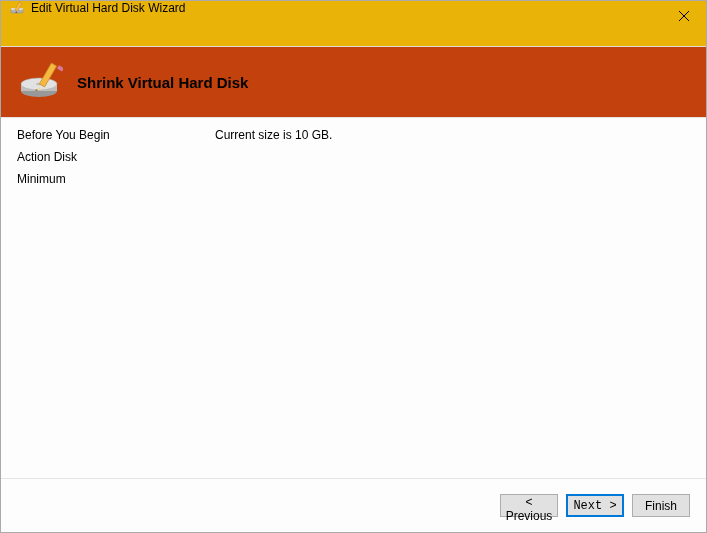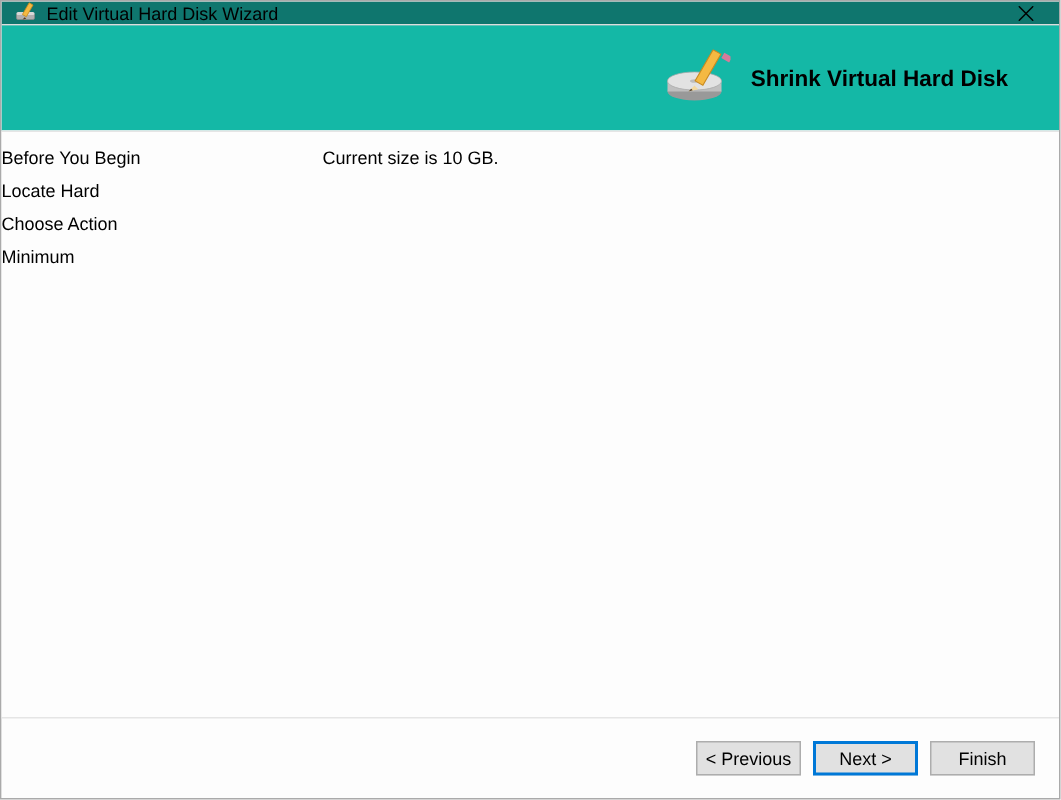--- a/index.html
+++ b/index.html
@@ -11,69 +11,68 @@
       width: 707px;
       height: 533px;
       border: 1px solid #aaa;
       display: flex;
       flex-direction: column;
       overflow: hidden;
     }
 
     
     .titlebar {
-      height: 16px;
+      height: 46px;
       display: flex;
-      align-items: center;
+      align-items: flex-start;
       padding: 0 0 0 8px;
       border-bottom: 1px solid #ddd;
-      background: #0f766e;
+      background: #eab308;
     }
     .titlebar .icon {
       width: 16px; height: 16px;
       margin-right: 6px;
       position: relative;
     }
     .titlebar .icon svg { display:block; }
     .titlebar .title { flex: 1; font-size: 12px; color: #000; }
     .titlebar .close {
       width: 45px; height: 30px;
       display: flex; align-items: center; justify-content: center;
       cursor: pointer;
     }
     .titlebar .close svg { width: 10px; height: 10px; }
 
     
     .header {
       height: 70px;
-      background: #14b8a6;
+      background: #c2410c;
       display: flex;
       align-items: center;
-      padding: 0 34px;
-      justify-content: flex-end;
+      padding: 0 18px;
     }
     .header .big-icon { width: 44px; height: 38px; margin-right: 14px; }
     .header h1 { font-size: 15px; font-weight: 700; color: #000; }
 
     
     .body {
       flex: 1;
       display: flex;
       background: #fdfdfd;
       border-top: 1px solid #e5e5e5;
       min-height: 0;
     }
 
     .sidebar {
       width: 196px;
       background: #fdfdfd;
       padding: 6px 0 0 0;
     }
     .step {
-      padding: 4px 10px 4px 0;
+      padding: 4px 10px 4px 16px;
       font-size: 12px;
       cursor: pointer;
       white-space: nowrap;
       color: #000;
     }
     .step.indent { padding-left: 30px; }
     .step.active {
       background: #0078d7;
       color: #fff;
     }
@@ -115,31 +114,32 @@
       height: 54px;
       border-top: 1px solid #e5e5e5;
       display: flex;
       justify-content: flex-end;
       align-items: center;
       gap: 8px;
       padding: 0 16px;
       background: #fdfdfd;
     }
     .btn {
-      width: 70px;
+      width: 58px;
       height: 23px;
       font-family: inherit;
       font-size: 12px;
       background: #e1e1e1;
       border: 1px solid #adadad;
       cursor: pointer;
     }
     .btn.default {
       border: 2px solid #0078d7;
       background: #e1e1e1;
+      font-family: Liberation Mono, monospace;
     }
   </style>
 </head>
 <body>
 
 <div class="titlebar">
   <span class="icon">
     <svg viewBox="0 0 16 16" width="16" height="16">
       <rect x="2" y="8" width="12" height="4" rx="1" fill="#b0b0b0" stroke="#888" stroke-width="0.5"></rect>
       <rect x="2" y="7" width="12" height="2" rx="1" fill="#d8d8d8"></rect>
@@ -168,22 +168,21 @@
       <polygon points="16,28 17.8,26.2 18.8,27.2" fill="#4a3a2a"></polygon>
       <rect x="33.5" y="-2" width="6" height="4" transform="rotate(30 29 12)" fill="#d77a9a"></rect>
     </svg>
   </span>
   <h1>Shrink Virtual Hard Disk</h1>
 </div>
 
 <div class="body">
   <div class="sidebar" id="step-list">
       <div class="step">Before You Begin</div>
-      <div class="step">Locate Hard</div>
-      <div class="step">Choose Action</div>
+      <div class="step">Action Disk</div>
       <div class="step">Minimum</div>
     </div>
 
   <div class="content">
     <div class="cur">Current size is 10 GB.</div>
   </div>
 </div>
 
 <div class="footer">
   <button class="btn">&lt; Previous</button>

